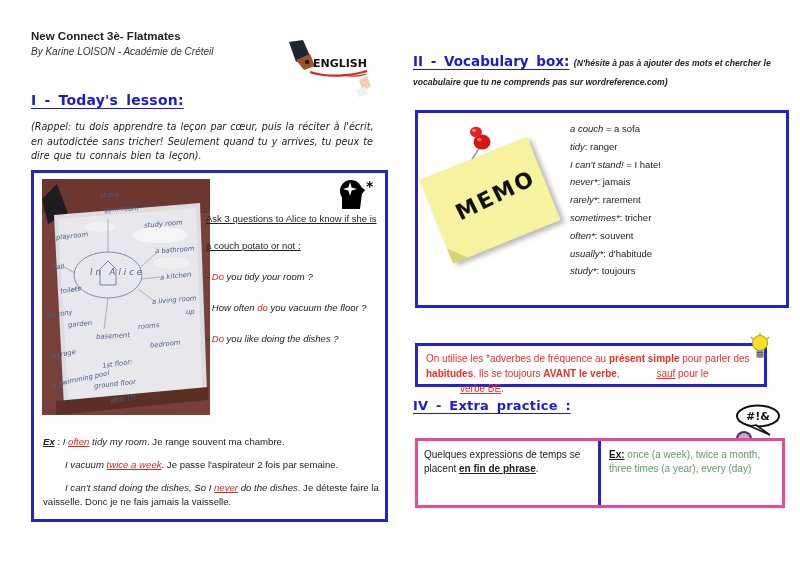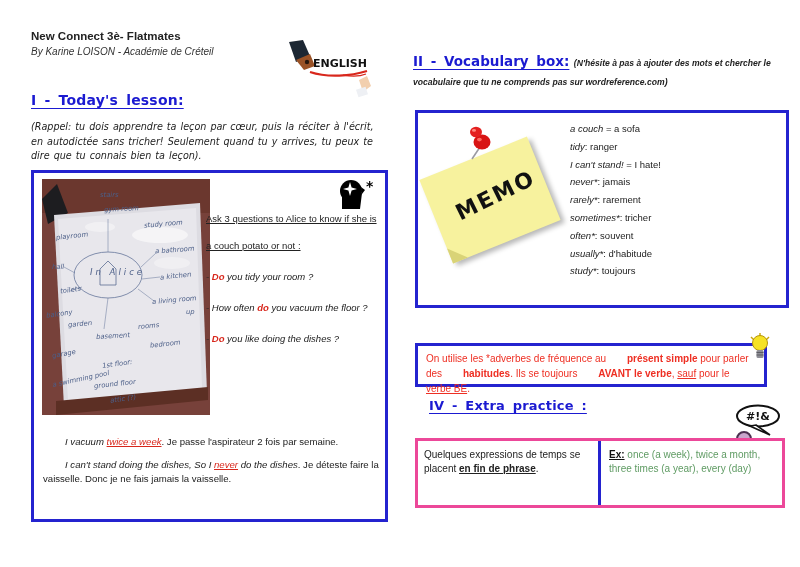--- a/index.html
+++ b/index.html
@@ -9,38 +9,38 @@
 
   
   .doc-title{left:31px;top:30px;font-size:11.5px;font-weight:bold;color:#222;}
   .doc-author{left:31px;top:46px;font-size:10px;font-style:italic;color:#333;}
 
   
   .sec-h{color:#1b1ad1;font-family:"DejaVu Sans",sans-serif;font-weight:bold;
          text-decoration:underline;text-underline-offset:3px;word-spacing:3px;letter-spacing:.2px;}
   .h1{left:31px;top:92px;font-size:14px;}
   .h3{left:413px;top:315px;font-size:13px;}
-  .h4{left:413px;top:398px;font-size:13px;margin-left:16px;}
+  .h4{left:413px;top:398px;font-size:13px;}
 
   
   .rappel{left:31px;top:120px;width:358px;font-size:9.6px;line-height:14.5px;
           font-style:italic;font-family:"DejaVu Sans",sans-serif;color:#222;word-spacing:1px;}
 
   
   .left-box{left:31px;top:170px;width:351px;height:346px;border:3px solid #2423cf;background:#fff;overflow:hidden;}
   .whiteboard{position:absolute;left:8px;top:6px;width:168px;height:236px;overflow:hidden;}
   .wb-word{position:absolute;font-size:6.8px;font-style:italic;color:#4c5f88;white-space:nowrap;
            font-family:"DejaVu Sans",sans-serif;}
   .wb-center{font-size:8.5px;letter-spacing:3px;}
   .head-icon{position:absolute;left:302px;top:6px;}
   .prompt{position:absolute;left:172px;top:32px;width:178px;font-size:9.5px;line-height:27px;
           text-decoration:underline;color:#222;}
   .questions{position:absolute;left:172px;top:88px;font-size:9.5px;font-style:italic;color:#222;}
   .q{line-height:31px;white-space:nowrap;}
-  .qem{color:#d8271c;font-weight:bold;text-align:center;}
+  .qem{color:#d8271c;font-weight:normal;text-align:center;}
   .examples{position:absolute;left:9px;top:262px;width:338px;font-size:9.6px;line-height:14px;color:#222;}
   .ex{margin:0 0 9px 0;}
   .ex-indent{text-indent:22px;}
   .ex-label{font-weight:bold;font-style:italic;text-decoration:underline;}
   .eng{font-style:italic;}
   .adv{color:#d8271c;font-style:italic;text-decoration:underline;}
 
   
   .s2-block{left:413px;top:52px;width:378px;}
   .s2-h{color:#1b1ad1;font-family:"DejaVu Sans",sans-serif;font-weight:bold;font-size:13.5px;
@@ -55,22 +55,22 @@
         border-color:transparent transparent transparent #d9d377;}
   .memo-text{position:absolute;left:22px;top:30px;font-family:"DejaVu Sans",sans-serif;font-weight:bold;
         font-size:22px;letter-spacing:2px;color:#111;transform:rotate(-4deg);}
   .pushpin{position:absolute;left:48px;top:12px;z-index:3;}
   .vocab-list{position:absolute;left:152px;top:7px;width:210px;font-size:9.5px;line-height:17.8px;color:#222;}
   .term{font-style:italic;}
 
   
   .think-box{left:415px;top:343px;width:330px;height:30px;border:3px solid #2423cf;background:#fff;
              padding:5px 8px 3px 8px;font-size:10px;line-height:15px;color:#ee2f23;}
-  .rb{font-weight:bold;margin-left:18px;}
-  .ru{text-decoration:underline;}
+  .rb{font-weight:bold;}
+  .ru{text-decoration:underline;margin-left:34px;}
   .bulb{position:absolute;right:-7px;top:-13px;}
 
   
   .practice-table{left:415px;top:438px;width:364px;height:64px;border:3px solid #ec4899;background:#fff;display:flex;}
   .cell-left{width:168px;border-right:3px solid #2423cf;padding:7px 6px;font-size:10px;line-height:14px;color:#222;}
   .cell-right{flex:1;padding:7px 8px;font-size:10px;line-height:14px;color:#5f9b63;}
   .strong-u{font-weight:bold;text-decoration:underline;}
   .ex-lab{color:#111;font-weight:bold;text-decoration:underline;}
   .speech-icon{left:726px;top:404px;}
   .english-logo{left:283px;top:40px;}
@@ -158,20 +158,21 @@
     </div>
 
     <div class="prompt">Ask 3 questions to Alice to know if she is a couch potato or not :</div>
     <div class="questions">
       <div class="q"><span>- </span><span class="qem">Do</span><span> you tidy your room ?</span></div>
       <div class="q"><span>- How often </span><span class="qem">do</span><span> you vacuum the floor ?</span></div>
       <div class="q"><span>- </span><span class="qem">Do</span><span> you like doing the dishes ?</span></div>
     </div>
 
     <div class="examples">
+      <p class="ex"><span class="ex-label">Ex</span><span> : </span><span class="eng">I </span><span class="adv">often</span><span class="eng"> tidy my room</span><span>. Je range souvent ma chambre.</span></p>
       <p class="ex ex-indent"><span class="eng">I vacuum </span><span class="adv">twice a week</span><span>. Je passe l'aspirateur 2 fois par semaine.</span></p>
       <p class="ex ex-indent"><span class="eng">I can't stand doing the dishes, So I </span><span class="adv">never</span><span class="eng"> do the dishes</span><span>. Je déteste faire la vaisselle. Donc je ne fais jamais la vaisselle.</span></p>
     </div>
   </div>
 
   <div class="abs s2-block">
     <span class="s2-h">II - Vocabulary box:</span>
     <span class="s2-note"> <span>(N'hésite à pas à ajouter des mots et chercher le vocabulaire que tu ne comprends pas sur wordreference.com)</span></span>
   </div>
 

